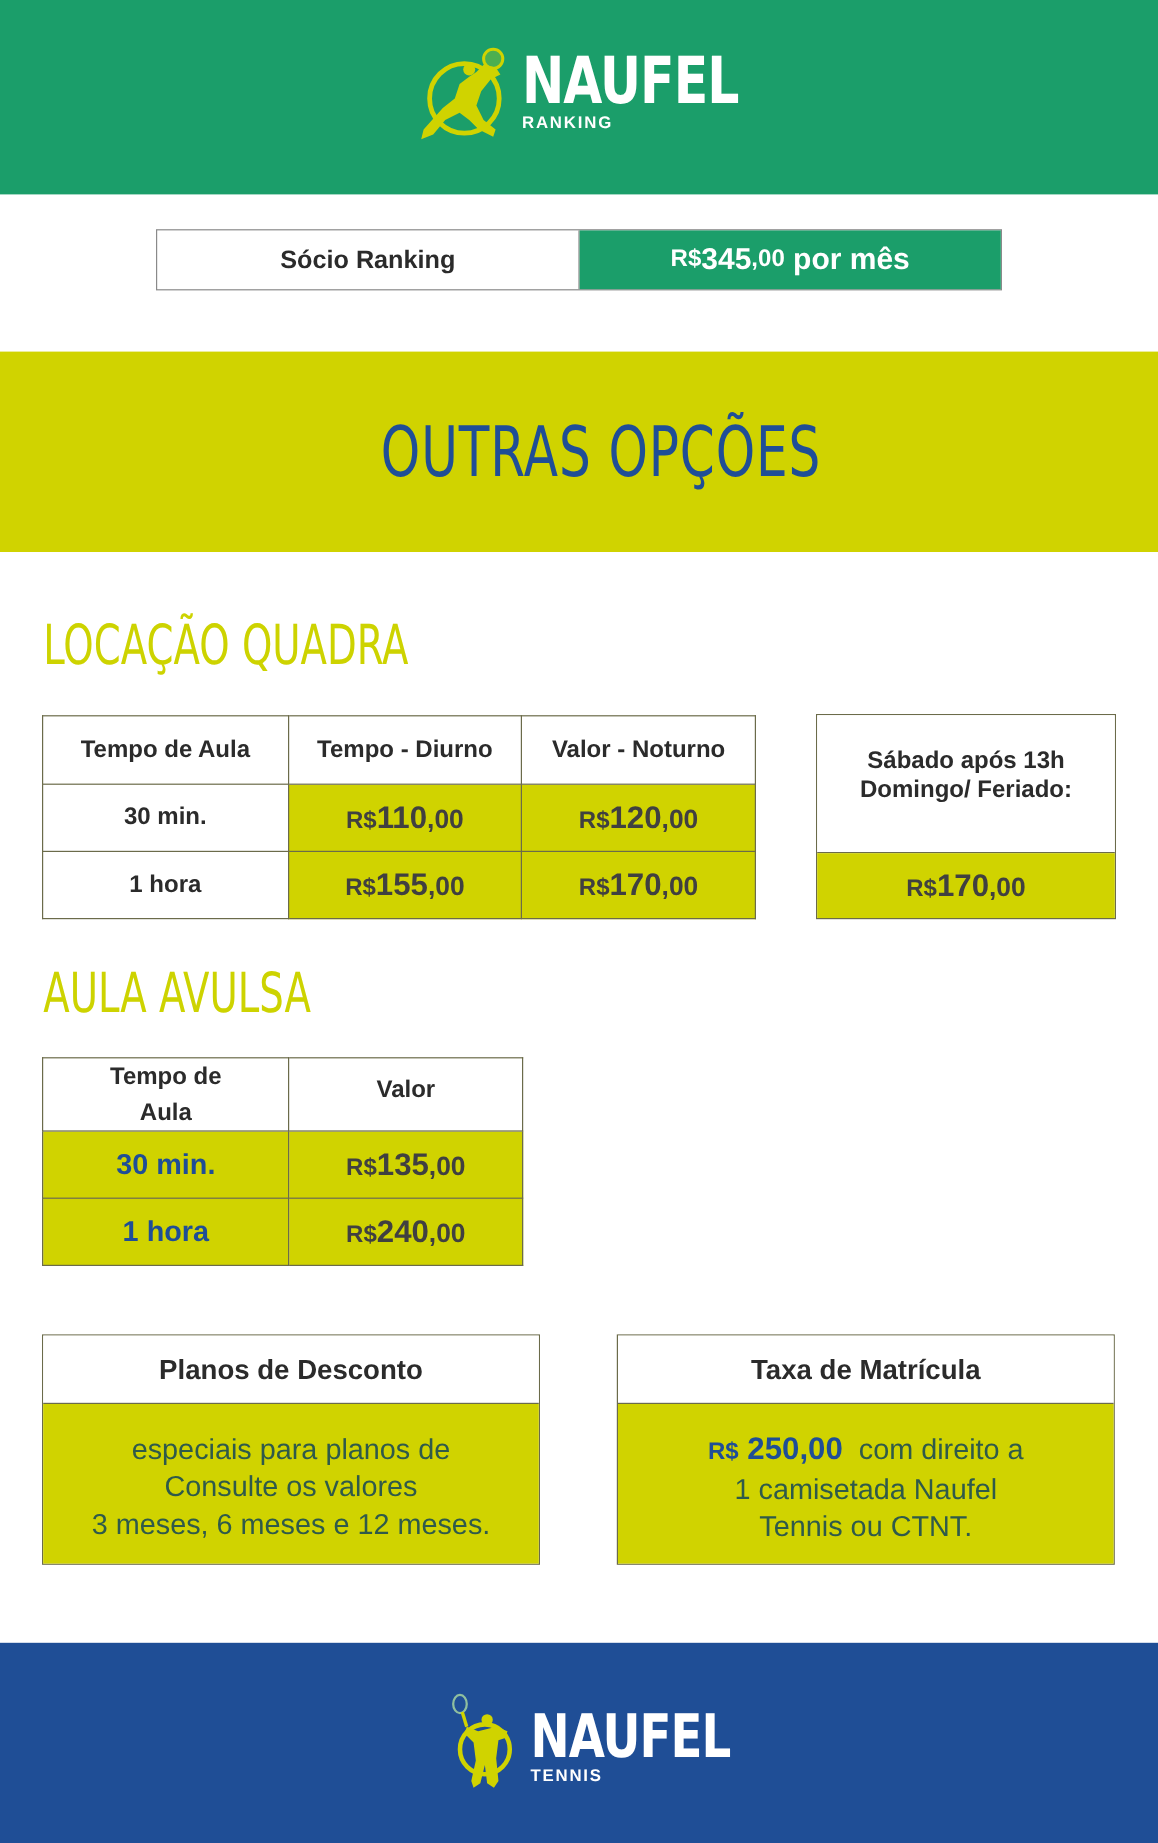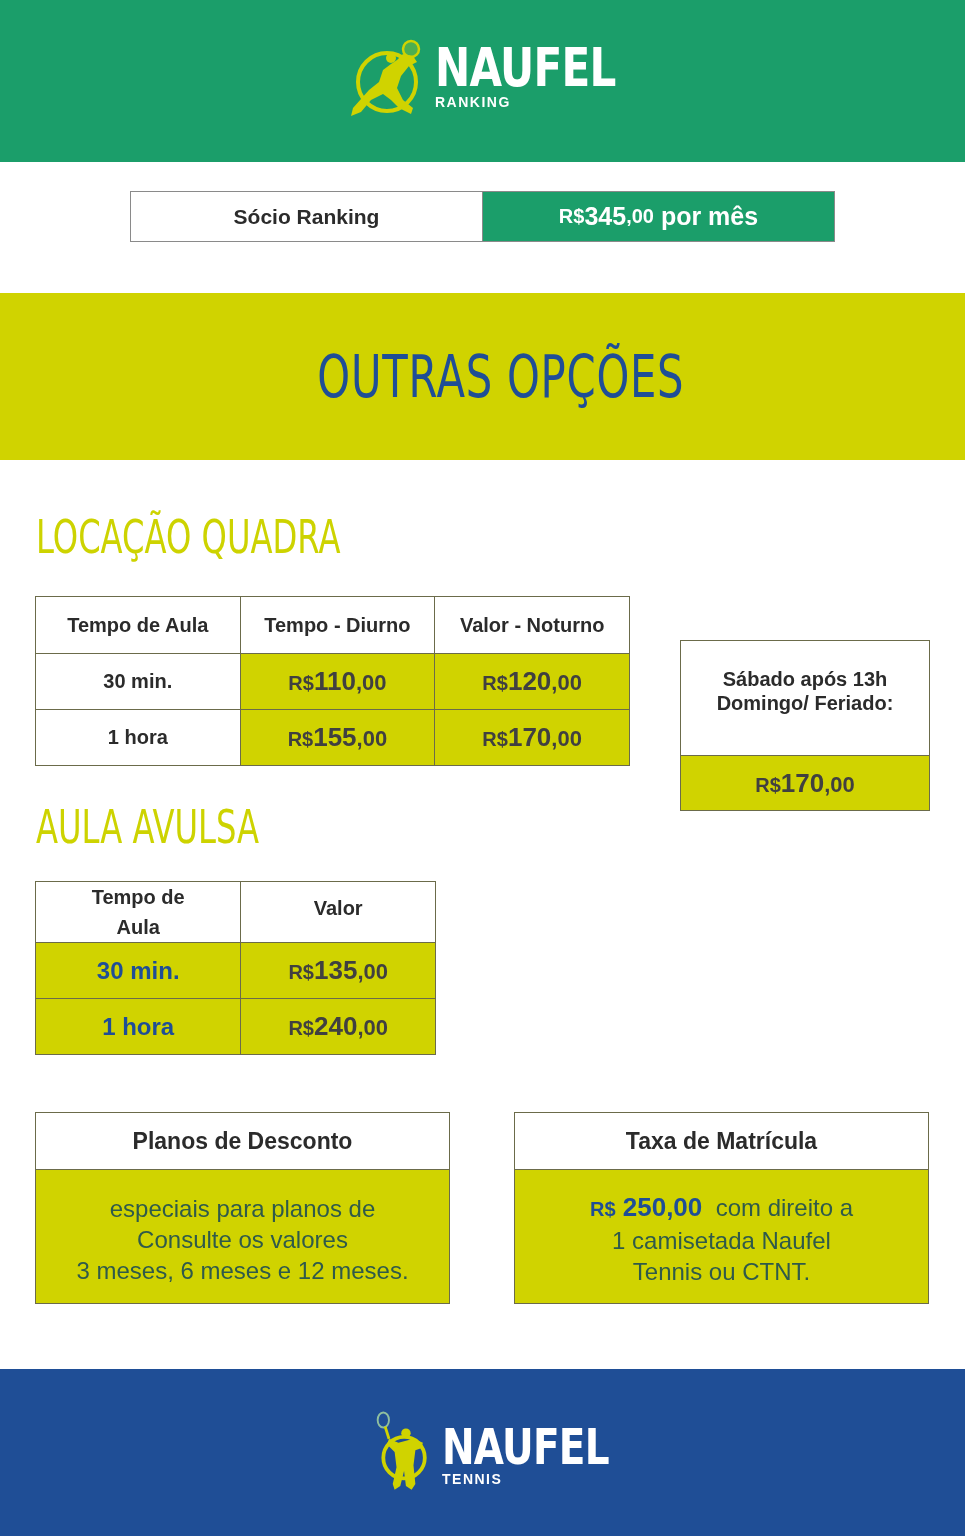--- a/index.html
+++ b/index.html
@@ -46,21 +46,21 @@
   table.pt td { border: 1.3px solid #6b6b4a; text-align: center; vertical-align: middle; }
   .hdr { background: #ffffff; color: #2b2b2b; font-weight: bold; font-size: 20px; }
   .rowlbl { background: #ffffff; color: #2b2b2b; font-weight: bold; font-size: 20px; }
   .ycell { background: #d0d300; }
   .money { color: #404040; font-weight: bold; font-size: 26px; white-space: nowrap; }
   .money .cur { font-size: 20px; }
   .money .cents { font-size: 22px; }
   .rowlbl-blue { background: #d0d300; color: #1f4e96; font-weight: bold; font-size: 24px; }
 
   
-  .side { left: 680px; top: 595px; width: 250px; height: 171px; border: 1.3px solid #6b6b4a; margin-top: 45px; }
+  .side { left: 680px; top: 595px; width: 250px; height: 171px; border: 1.3px solid #6b6b4a; }
   .side .top { height: 115px; background: #fff; display: flex; flex-direction: column; align-items: center;
     justify-content: center; border-bottom: 1.3px solid #6b6b4a; font-weight: bold; font-size: 20px;
     color: #2b2b2b; line-height: 24px; padding-bottom: 14px; }
   .side .bot { height: 54px; background: #d0d300; display: flex; align-items: center; justify-content: center; }
 
   
   .info { width: 415px; height: 192px; border: 1.3px solid #6b6b4a; }
   .info .top { height: 57px; background: #fff; border-bottom: 1.3px solid #6b6b4a;
     display: flex; align-items: center; justify-content: center; font-weight: bold; font-size: 23px; color: #2b2b2b; }
   .info .bot { height: 133px; background: #d0d300; display: flex; flex-direction: column; align-items: center;

